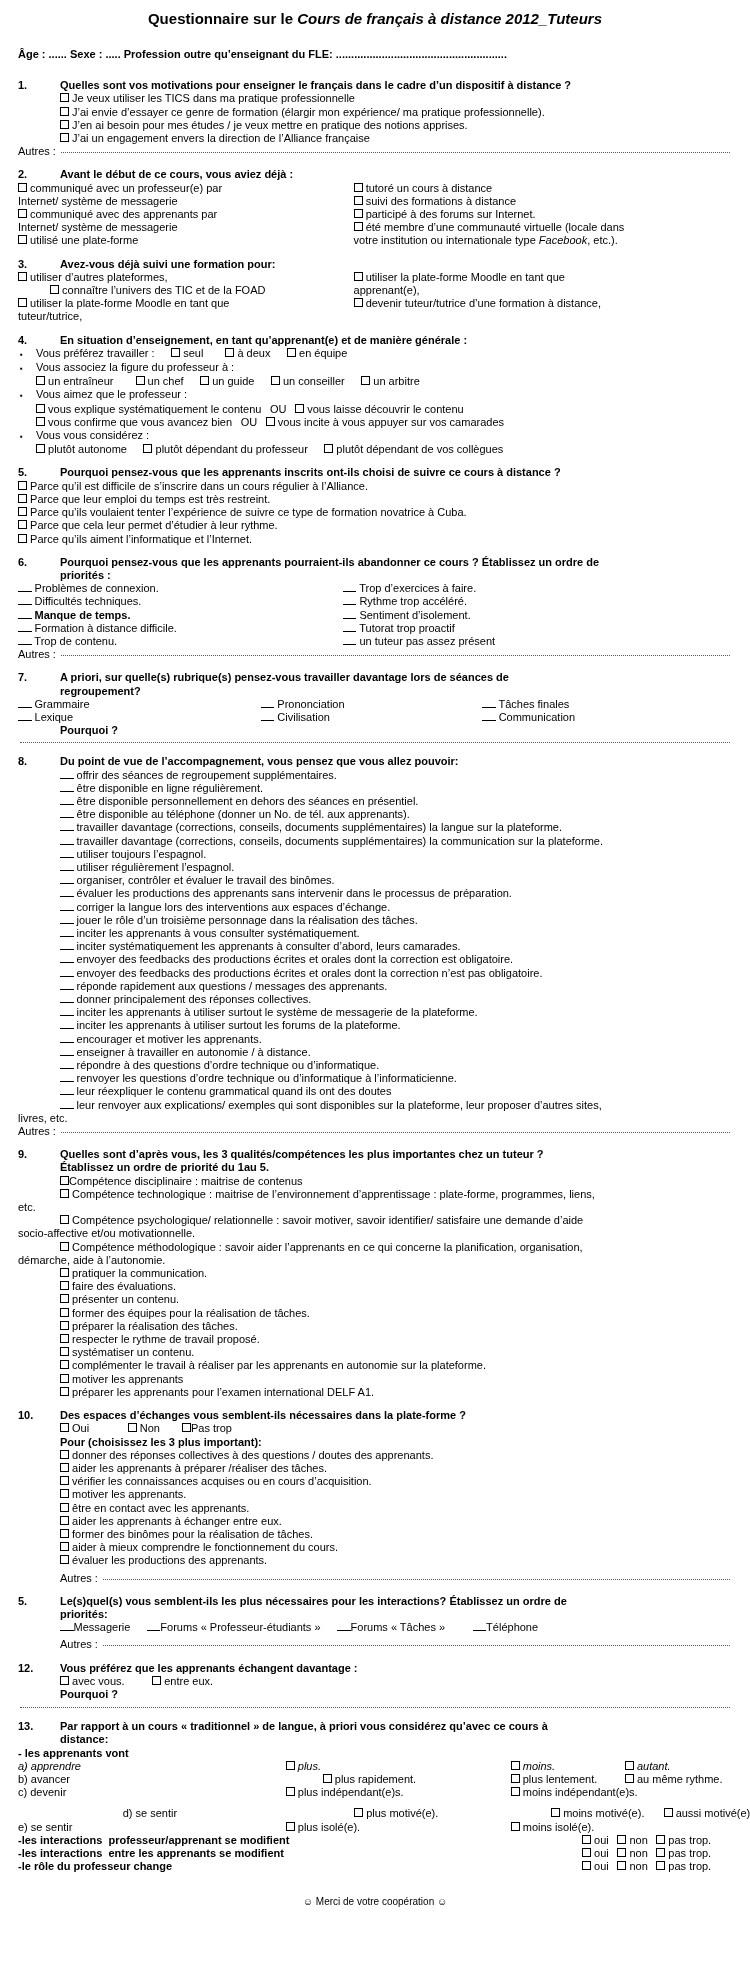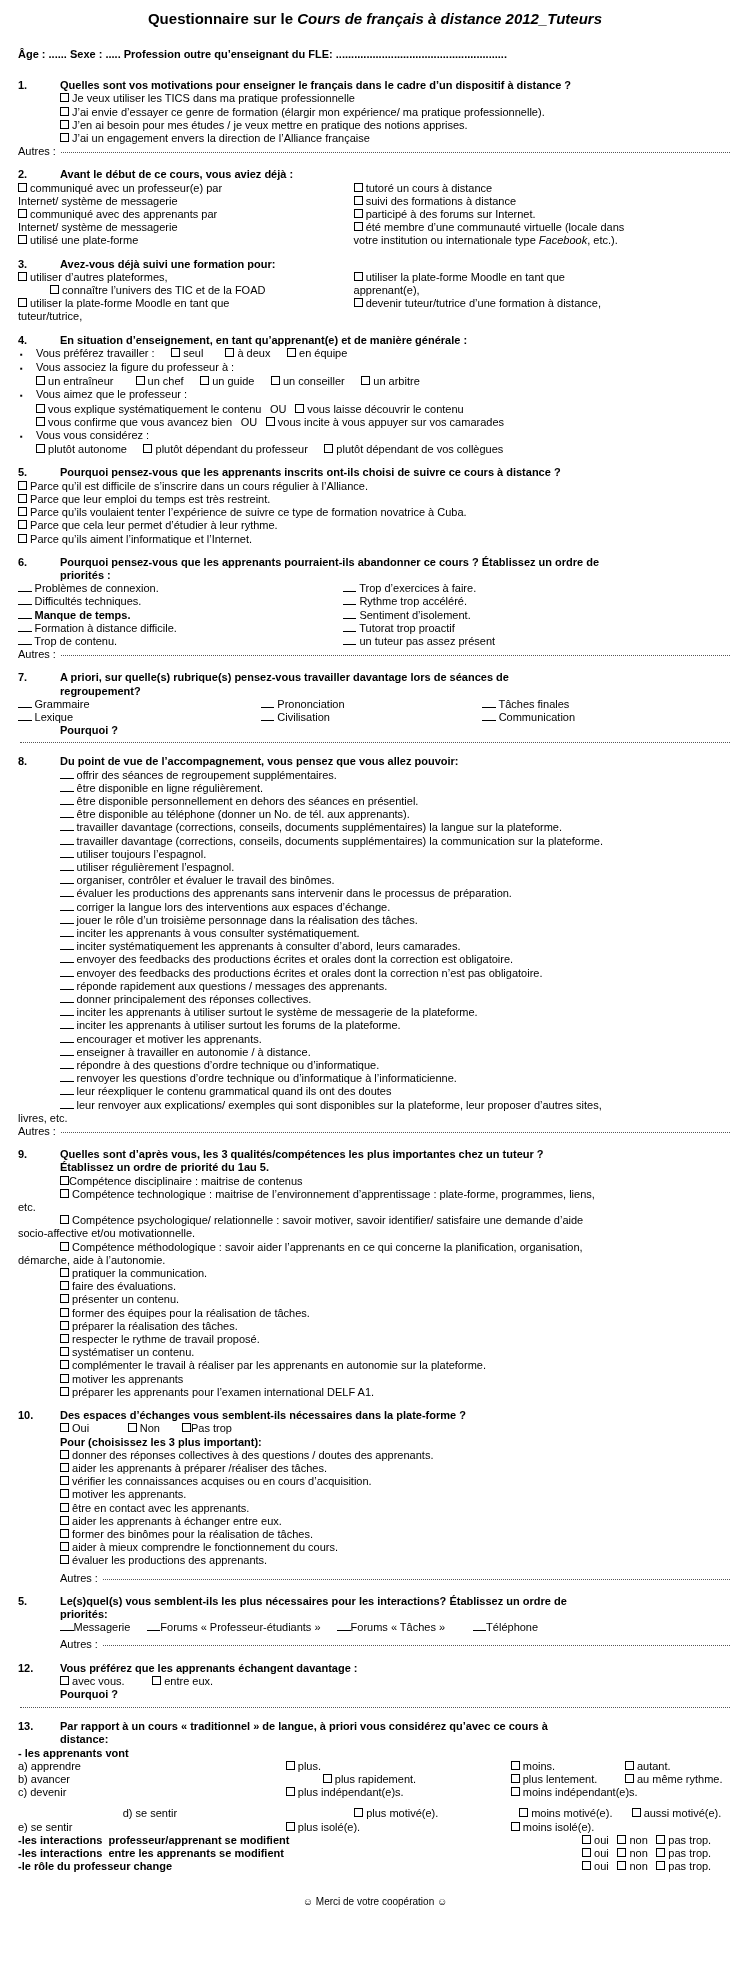--- a/index.html
+++ b/index.html
@@ -494,42 +494,42 @@
         <span class="q-num">13.</span>
         <span class="q-h">
           <div>Par rapport à un cours « traditionnel » de langue, à priori vous considérez qu’avec ce cours à</div>
           <div>distance:</div>
         </span>
       </div>
       <div class="q-body">
         <div class="line b" style="margin-left: -42px; width: calc(100% + 42px);">
           <span class="txt">- les apprenants vont</span>
         </div>
-        <div class="line cols" style="margin-left: -42px; width: calc(100% + 42px);">
+        <div class="line cols" style="margin-left: -42px; width: calc(100% + 42px); font-style: italic;">
           <div class="cell" style="width: 37.5%;">a) apprendre</div>
           <div class="cell" style="width: 31.5%;"><span class="cb"></span> plus.</div>
           <div class="cell" style="width: 16%;"><span class="cb"></span> moins.</div>
           <div class="cell" style="width: 15%;"><span class="cb"></span> autant.</div>
         </div>
         <div class="line cols" style="margin-left: -42px; width: calc(100% + 42px);">
           <div class="cell" style="width: 37.5%;">b) avancer</div>
           <div class="cell" style="width: 31.5%; padding-left: 37px;"><span class="cb"></span> plus rapidement.</div>
           <div class="cell" style="width: 16%;"><span class="cb"></span> plus lentement.</div>
           <div class="cell" style="width: 15%;"><span class="cb"></span> au même rythme.</div>
         </div>
         <div class="line cols" style="margin-left: -42px; width: calc(100% + 42px);">
           <div class="cell" style="width: 37.5%;">c) devenir</div>
           <div class="cell" style="width: 31.5%;"><span class="cb"></span> plus indépendant(e)s.</div>
           <div class="cell" style="width: 16%;"><span class="cb"></span> moins indépendant(e)s.</div>
           <div class="cell" style="width: 15%;"></div>
         </div>
         <div class="line cols" style="margin-left: -42px; width: calc(100% + 42px); text-align: center;">
           <div class="cell" style="width: 37.5%;">d) se sentir</div>
           <div class="cell" style="width: 31.5%; margin-top: 8px;"><span class="cb"></span> plus motivé(e).</div>
-          <div class="cell" style="width: 16%;"><span class="cb"></span> moins motivé(e).</div>
+          <div class="cell" style="width: 16%; margin-left: 32px;"><span class="cb"></span> moins motivé(e).</div>
           <div class="cell" style="width: 15%;"><span class="cb"></span> aussi motivé(e).</div>
         </div>
         <div class="line cols" style="margin-left: -42px; width: calc(100% + 42px);">
           <div class="cell" style="width: 37.5%;">e) se sentir</div>
           <div class="cell" style="width: 31.5%;"><span class="cb"></span> plus isolé(e).</div>
           <div class="cell" style="width: 16%;"><span class="cb"></span> moins isolé(e).</div>
           <div class="cell" style="width: 15%;"></div>
         </div>
         <div class="line cols" style="margin-left: -42px; width: calc(100% + 42px);">
           <div class="cell b" style="width: 79%;">-les interactions  professeur/apprenant se modifient</div>

